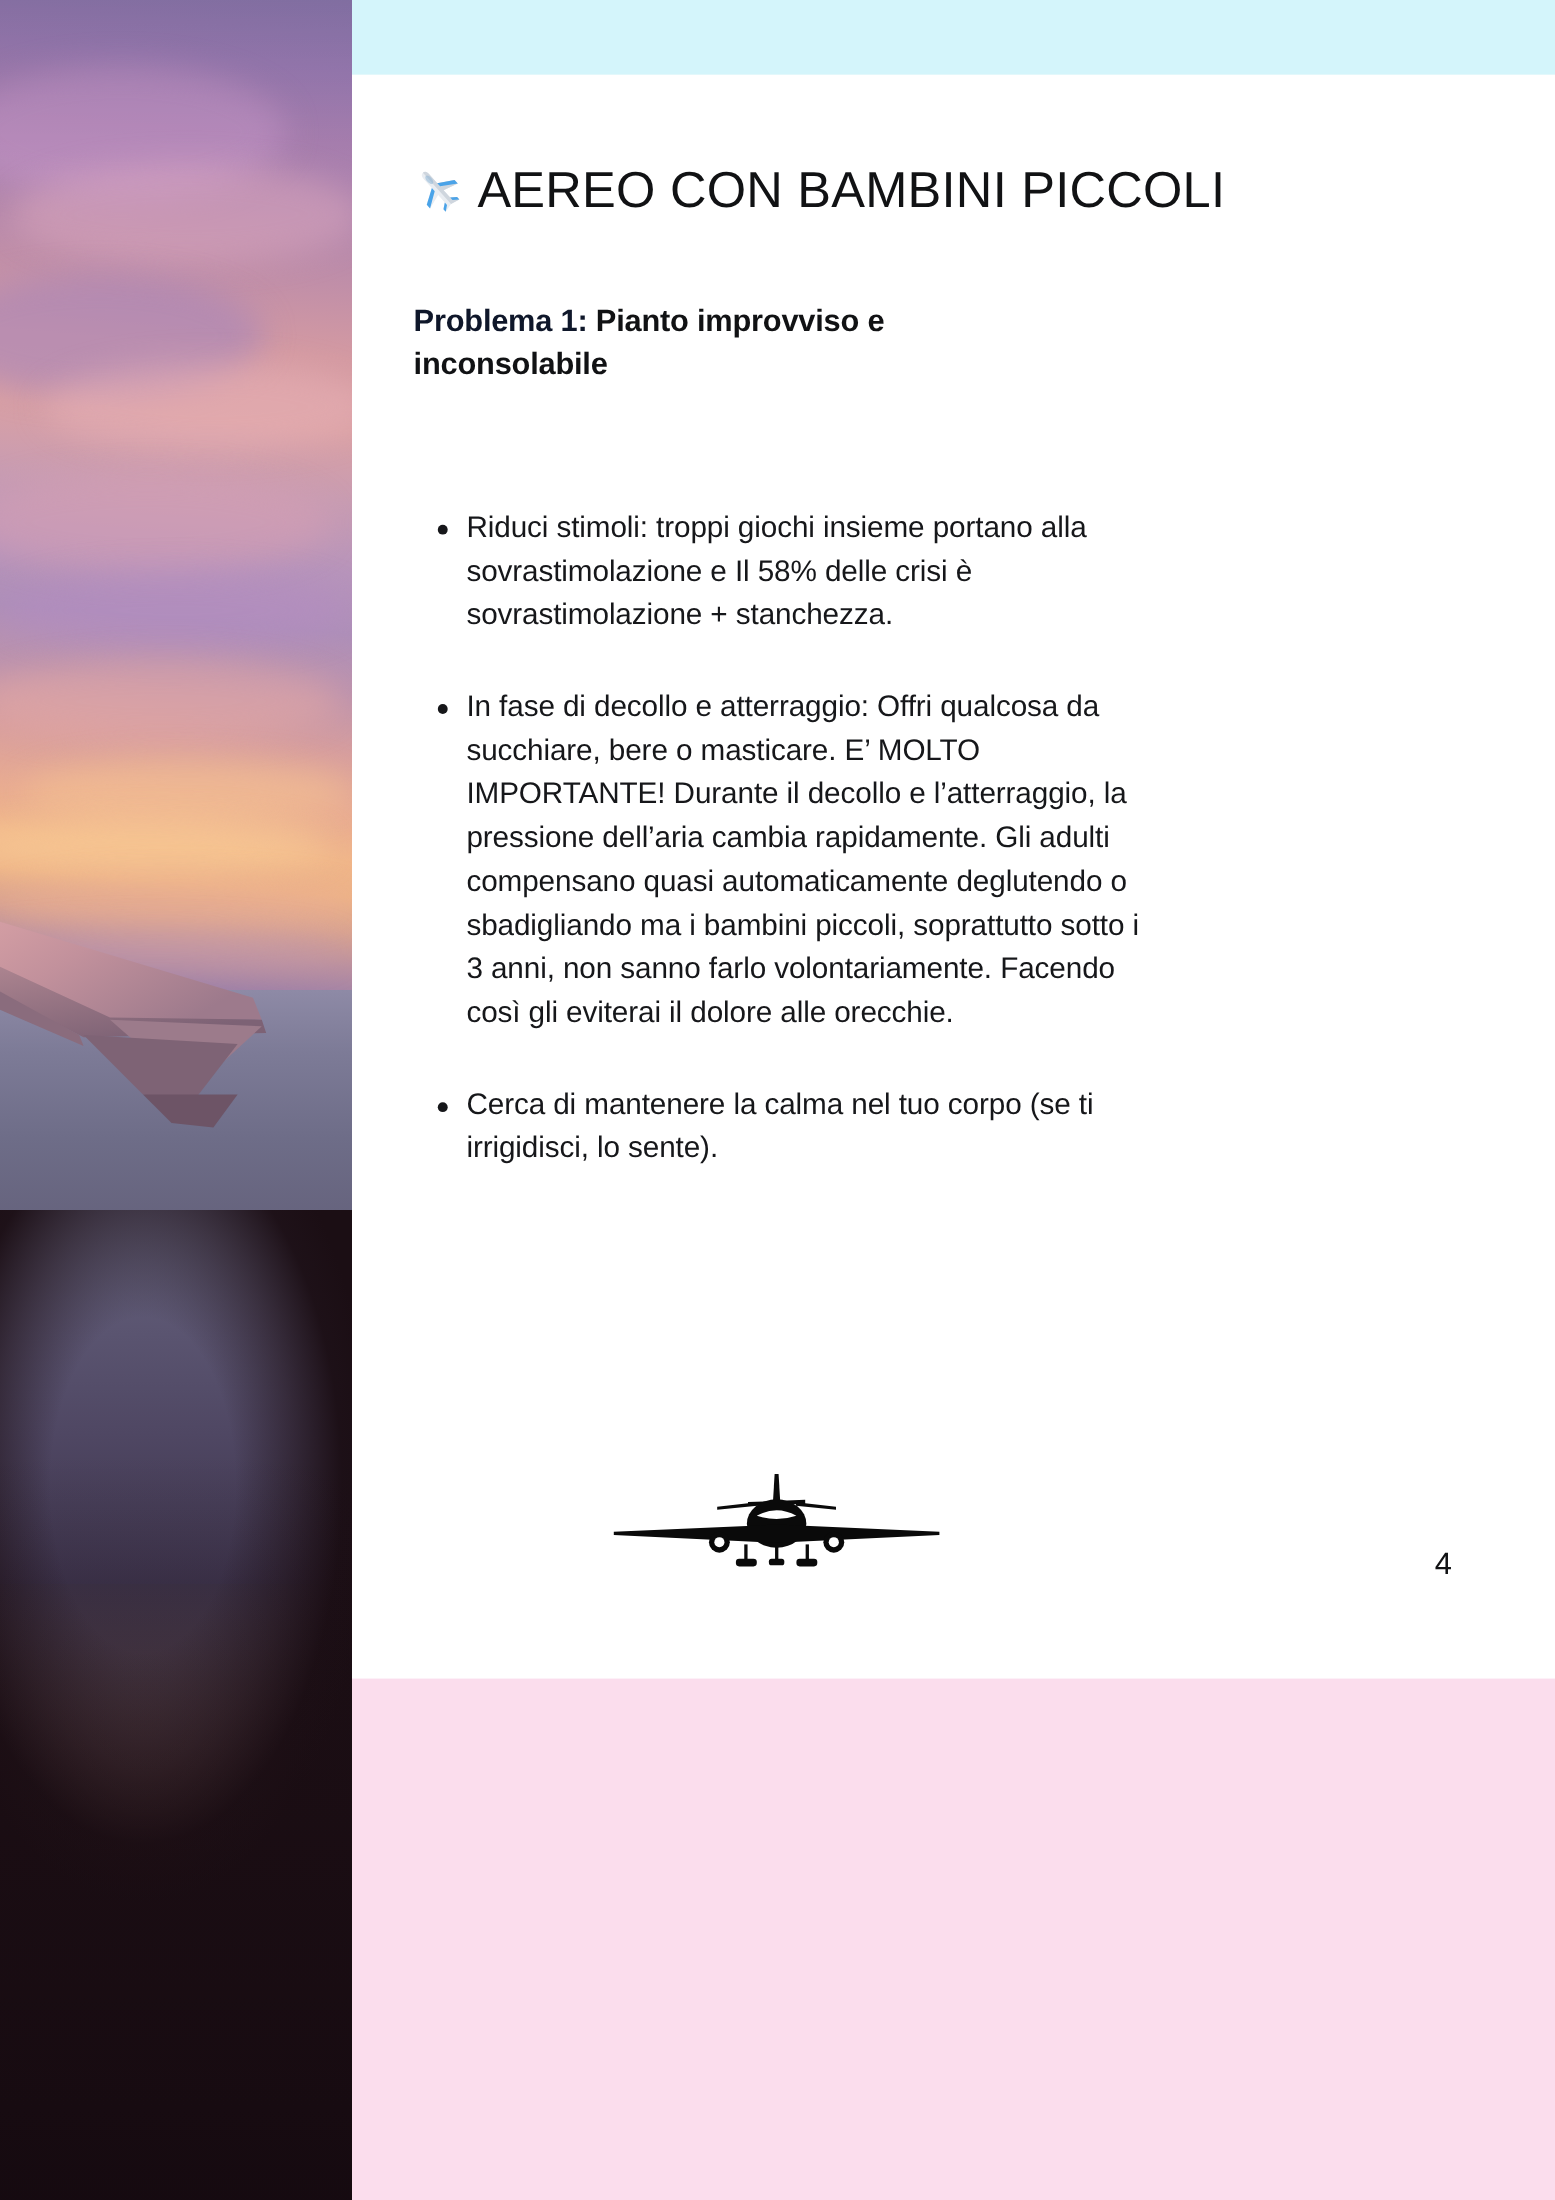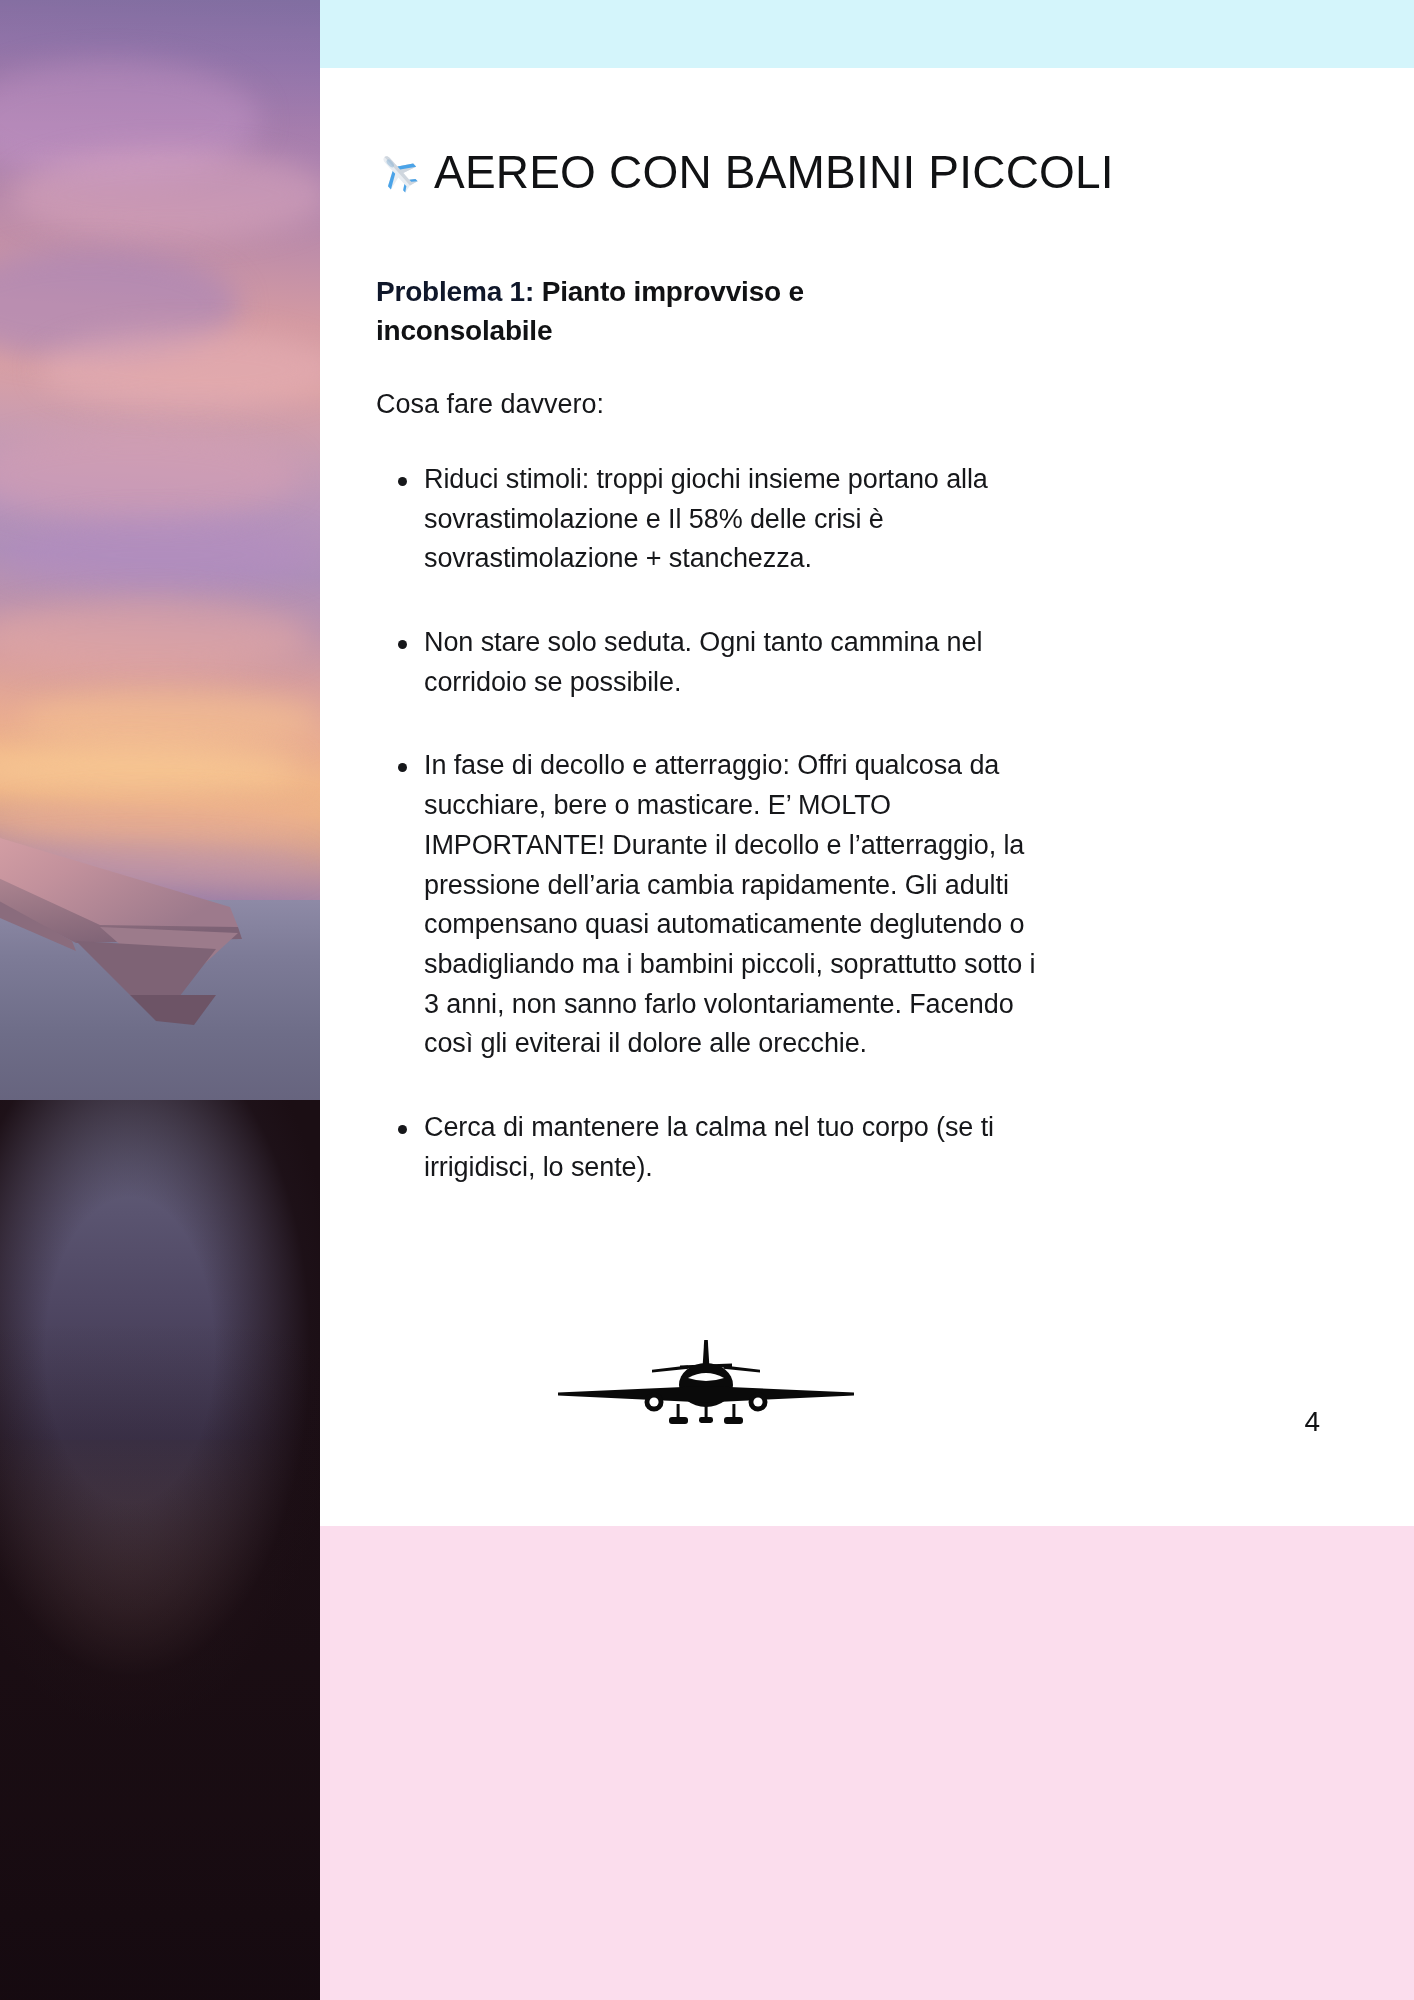--- a/index.html
+++ b/index.html
@@ -230,25 +230,23 @@
               <ellipse cx="30" cy="16" rx="3.4" ry="6.6" fill="#8fb7d6" opacity=".55"></ellipse>
             </g>
           </svg>
         </span><span>AEREO CON BAMBINI PICCOLI</span>
       </div>
 
       <div class="prob">
         <span class="tag">Problema 1:</span><span> Pianto improvviso e inconsolabile</span>
       </div>
 
-      <div class="lead">Cosa fare davvero:</div>
 
       <ul class="bullets">
         <li>Riduci stimoli: troppi giochi insieme portano alla sovrastimolazione e Il 58% delle crisi è sovrastimolazione + stanchezza.</li>
-        <li>Non stare solo seduta. Ogni tanto cammina nel corridoio se possibile.</li>
         <li>In fase di decollo e atterraggio: Offri qualcosa da succhiare, bere o masticare. E’ MOLTO IMPORTANTE! Durante il decollo e l’atterraggio, la pressione dell’aria cambia rapidamente. Gli adulti compensano quasi automaticamente deglutendo o sbadigliando ma i bambini piccoli, soprattutto sotto i 3 anni, non sanno farlo volontariamente. Facendo così gli eviterai il dolore alle orecchie.</li>
         <li>Cerca di mantenere la calma nel tuo corpo (se ti irrigidisci, lo sente).</li>
       </ul>
 
       <div class="plane-silhouette">
         <svg width="300" height="92" viewBox="0 0 300 92" xmlns="http://www.w3.org/2000/svg">
           <g fill="#0a0a0a">
 
             <path d="M148.2 4 L151.8 4 L153.4 31 L146.6 31 Z"></path>
 

